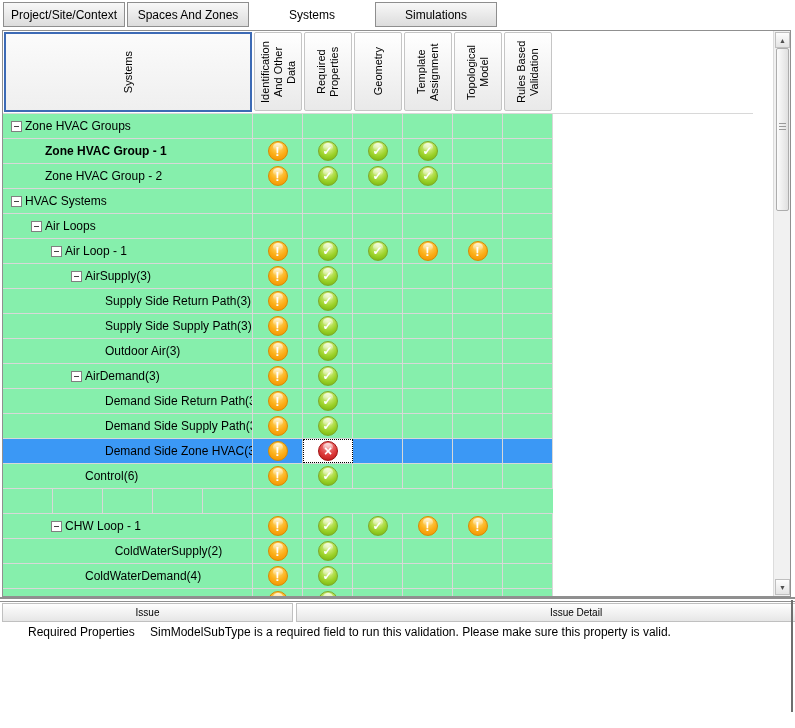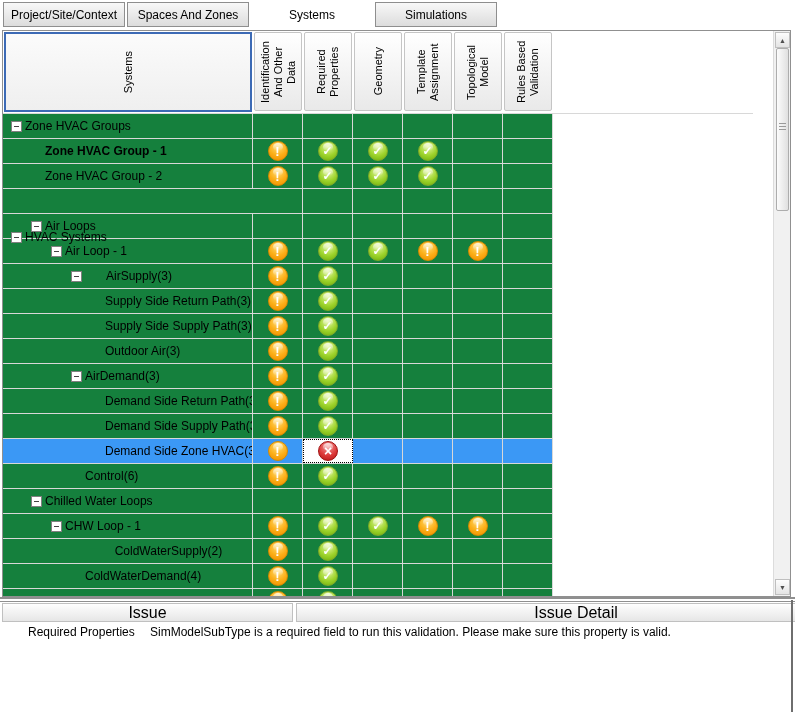--- a/index.html
+++ b/index.html
@@ -21,21 +21,21 @@
   .ghead{position:absolute;left:0;top:0;width:750px;height:83px;border-bottom:1px solid #D8D8D8;background:#fff;}
   .corner{position:absolute;left:1px;top:1px;width:248px;height:80px;border:2px solid #3C6AB5;
           background:linear-gradient(#FBFBFB,#EFEFEF);display:flex;align-items:center;justify-content:center;}
   .colheads{position:absolute;left:250px;top:0;height:82px;display:flex;}
   .hcell{width:48px;height:79px;margin:1px 1px 2px 1px;border:1px solid #C5C5C5;border-radius:2px;
          background:linear-gradient(#FFFFFF,#E9E9E9);display:flex;align-items:center;justify-content:center;overflow:hidden;}
   .vtext{writing-mode:vertical-rl;transform:rotate(180deg);font-size:11px;line-height:13px;text-align:center;max-height:76px;}
 
   
   .rows{position:absolute;left:0;top:83px;width:550px;}
-  .row{display:flex;width:550px;height:25px;border-bottom:1px solid #D8D8D8;background:#15803d;}
+  .row{display:flex;width:550px;height:25px;border-bottom:1px solid #D8D8D8;background:#86efac;}
   .row.selected{background:#3B98F5;}
   .row.partial{height:7px;border-bottom:none;overflow:hidden;}
   .namecell{width:250px;height:24px;border-right:1px solid #D8D8D8;display:flex;align-items:center;font-size:12px;white-space:nowrap;overflow:hidden;}
   .cbox{width:11px;height:11px;border:1px solid #808080;background:#fff;margin-right:3px;flex:none;
         display:inline-flex;align-items:center;justify-content:center;}
   .cbox::after{content:"";width:5px;height:1px;background:#444;}
   .spacer{width:14px;flex:none;}
   .statcell{width:50px;height:24px;border-right:1px solid #D8D8D8;display:flex;align-items:center;justify-content:center;}
   .statcell.focused{background:#fff;border:1px dotted #000;}
   .status{width:20px;height:20px;border-radius:50%;display:flex;align-items:center;justify-content:center;
@@ -55,21 +55,21 @@
   .thumb{position:absolute;left:2px;top:17px;width:13px;height:163px;border:1px solid #ADADAD;border-radius:2px;
          background:linear-gradient(to right,#FCFCFC,#E0E0E0);}
   .grip{position:absolute;left:2px;right:2px;top:74px;height:8px;
         background:repeating-linear-gradient(#9A9A9A 0 1px,transparent 1px 3px);}
 
   
   .divider{position:absolute;left:0;top:597px;width:795px;height:5px;background:#fff;
            border-top:2px solid #8F8F8F;border-bottom:1px solid #8F8F8F;}
   .issuehead{position:absolute;left:0;top:602px;width:795px;height:21px;}
   .ihcell{position:absolute;top:1px;height:19px;background:linear-gradient(#FEFEFE,#E6E6E6);
-          border:1px solid #C0C0C0;font-size:16px;display:flex;align-items:center;justify-content:center;}
+          border:1px solid #C0C0C0;font-size:10px;display:flex;align-items:center;justify-content:center;}
   .ihcell.issue{left:2px;width:291px;}
   .ihcell.detail{left:296px;width:560px;}
   .issuerow{position:absolute;left:0;top:624px;width:795px;height:17px;font-size:12px;white-space:nowrap;}
   .iname{position:absolute;left:28px;top:1px;}
   .idetail{position:absolute;left:150px;top:1px;}
   .edgeline{position:absolute;left:791px;top:600px;width:2px;height:112px;background:#6E6E6E;}
 </style>
 </head>
 <body>
 
@@ -153,21 +153,21 @@
         <div class="statcell">
           <span class="status ok">✓</span>
         </div>
         <div class="statcell">
           <span class="status ok">✓</span>
         </div>
         <div class="statcell"></div>
         <div class="statcell"></div>
       </div>
       <div class="row">
-        <div class="namecell" style="padding-left: 8px; margin-top: 36px;">
+        <div class="namecell" style="padding-left: 8px;">
           <span class="cbox"></span>
           <span>HVAC Systems</span>
         </div>
         <div class="statcell"></div>
         <div class="statcell"></div>
         <div class="statcell"></div>
         <div class="statcell"></div>
         <div class="statcell"></div>
         <div class="statcell"></div>
       </div>
@@ -199,21 +199,21 @@
         </div>
         <div class="statcell">
           <span class="status warning">!</span>
         </div>
         <div class="statcell">
           <span class="status warning">!</span>
         </div>
         <div class="statcell"></div>
       </div>
       <div class="row">
-        <div class="namecell" style="padding-left: 68px; gap: 21px;">
+        <div class="namecell" style="padding-left: 68px;">
           <span class="cbox"></span>
           <span>AirSupply(3)</span>
         </div>
         <div class="statcell">
           <span class="status warning">!</span>
         </div>
         <div class="statcell">
           <span class="status ok">✓</span>
         </div>
         <div class="statcell"></div>
@@ -343,24 +343,20 @@
         </div>
         <div class="statcell">
           <span class="status ok">✓</span>
         </div>
         <div class="statcell"></div>
         <div class="statcell"></div>
         <div class="statcell"></div>
         <div class="statcell"></div>
       </div>
       <div class="row">
-        <div class="namecell" style="padding-left: 28px;">
-          <span class="cbox"></span>
-          <span>Chilled Water Loops</span>
-        </div>
         <div class="statcell"></div>
         <div class="statcell"></div>
         <div class="statcell"></div>
         <div class="statcell"></div>
         <div class="statcell"></div>
         <div class="statcell"></div>
       </div>
       <div class="row">
         <div class="namecell" style="padding-left: 48px;">
           <span class="cbox"></span>

